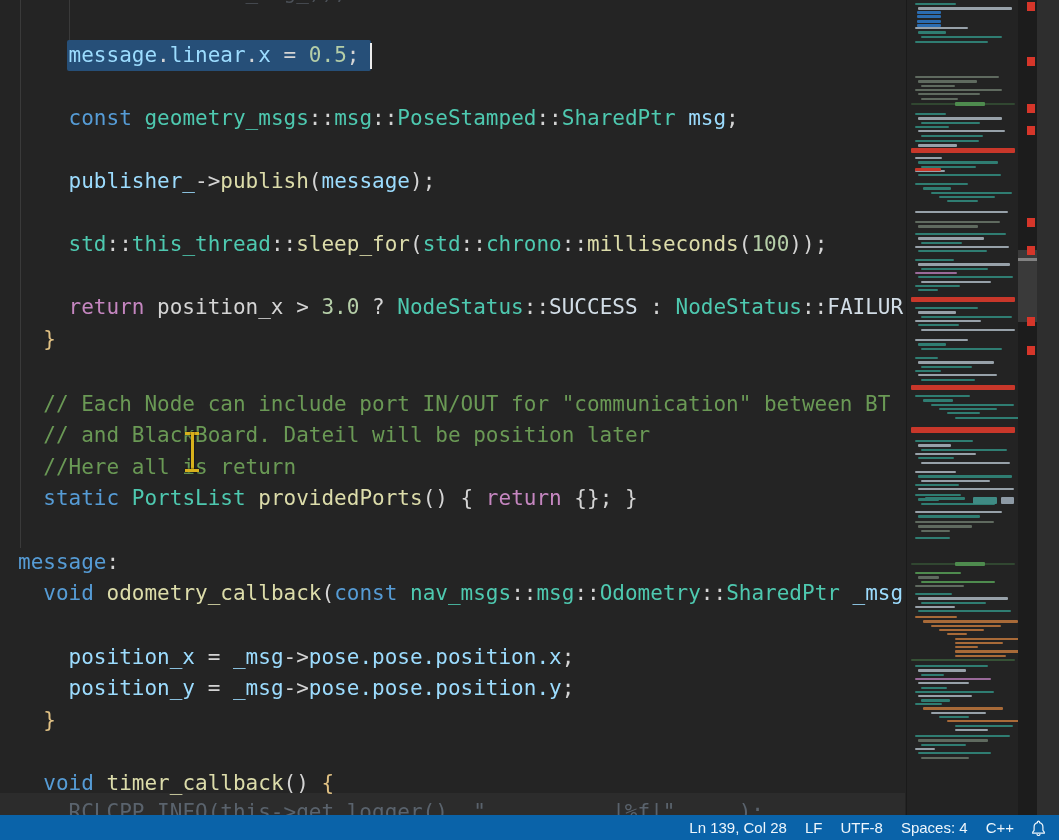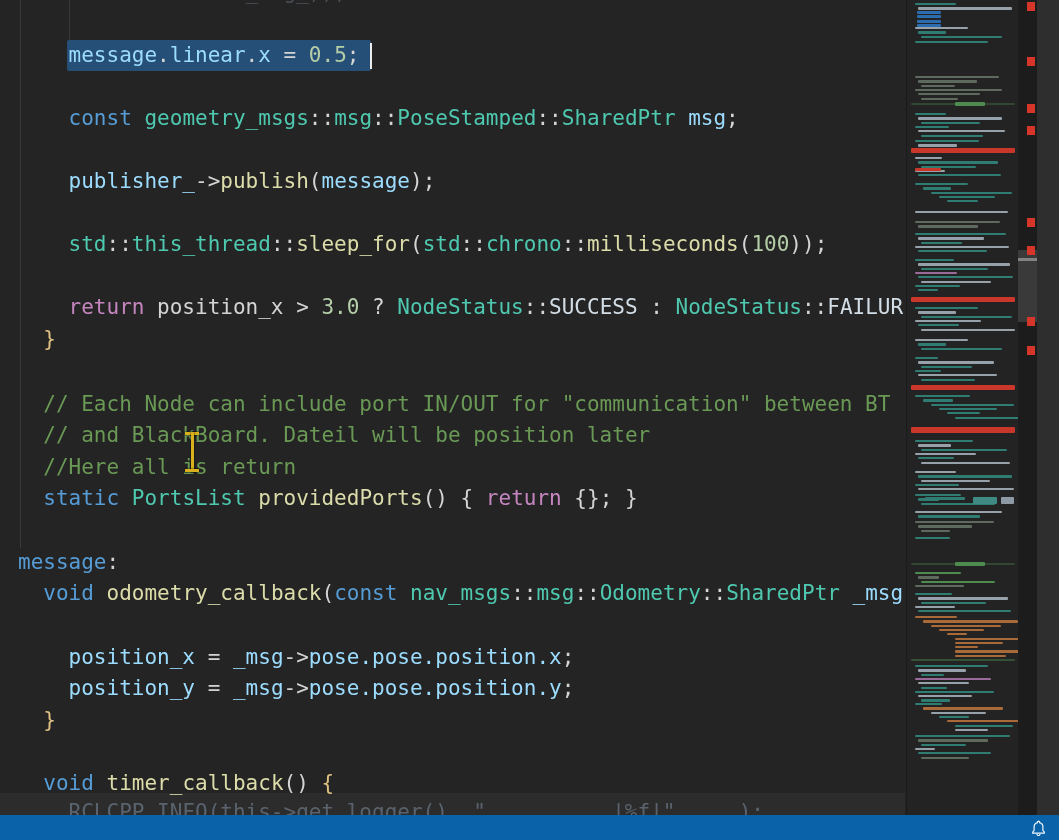--- a/index.html
+++ b/index.html
@@ -230,20 +230,27 @@
 
   <div id="outer-panel"></div>
 
   <div id="ibeam" style="left: 183px; top: 432px; height: 40px;">
     <div class="h ht"></div>
       <div class="v"></div>
       <div class="h hb"></div>
   </div>
 
   <div id="status-bar" style="background: rgb(10, 99, 169);">
+    <div id="status-items" style="display: flex;">
+        <div class="status-item">Ln 139, Col 28</div>
+        <div class="status-item">LF</div>
+        <div class="status-item">UTF-8</div>
+        <div class="status-item">Spaces: 4</div>
+        <div class="status-item">C++</div>
+      </div>
     <div id="bell">
       <svg width="15" height="16" viewBox="0 0 15 16">
         <path d="M7.5 1.2 a1.1 1.1 0 0 1 1.1 1.1 v0.4 a4.4 4.4 0 0 1 3.3 4.2 v3.4 l1.4 1.9 v0.9 H1.7 v-0.9 l1.4-1.9 V6.9 a4.4 4.4 0 0 1 3.3-4.2 v-0.4 A1.1 1.1 0 0 1 7.5 1.2 z" fill="none" stroke="#eef6fc" stroke-width="1.2"></path>
         <path d="M6 14 a1.5 1.5 0 0 0 3 0" fill="none" stroke="#eef6fc" stroke-width="1.2"></path>
       </svg>
     </div>
   </div>
 
 </div>
 

